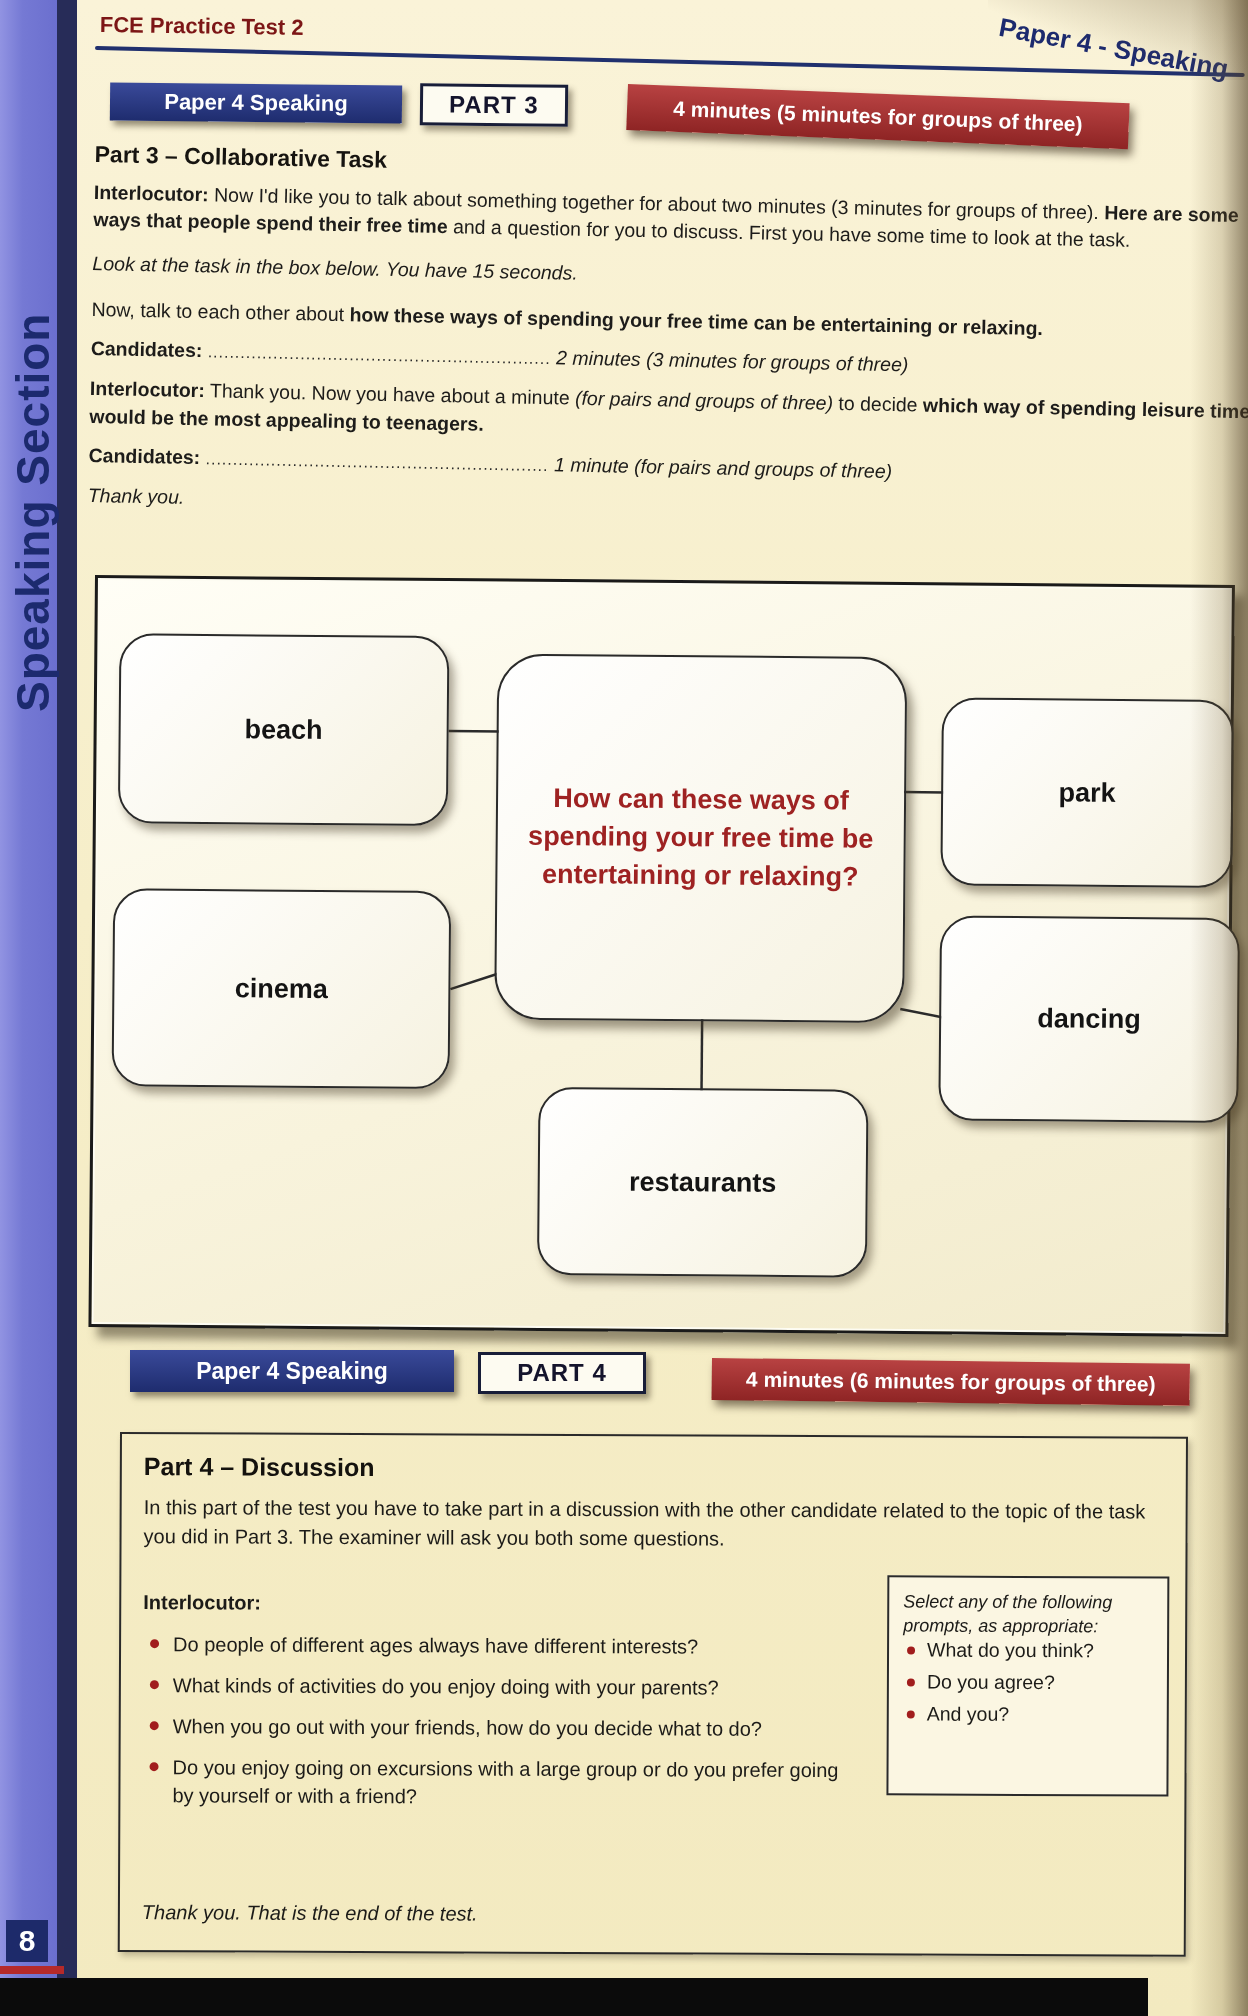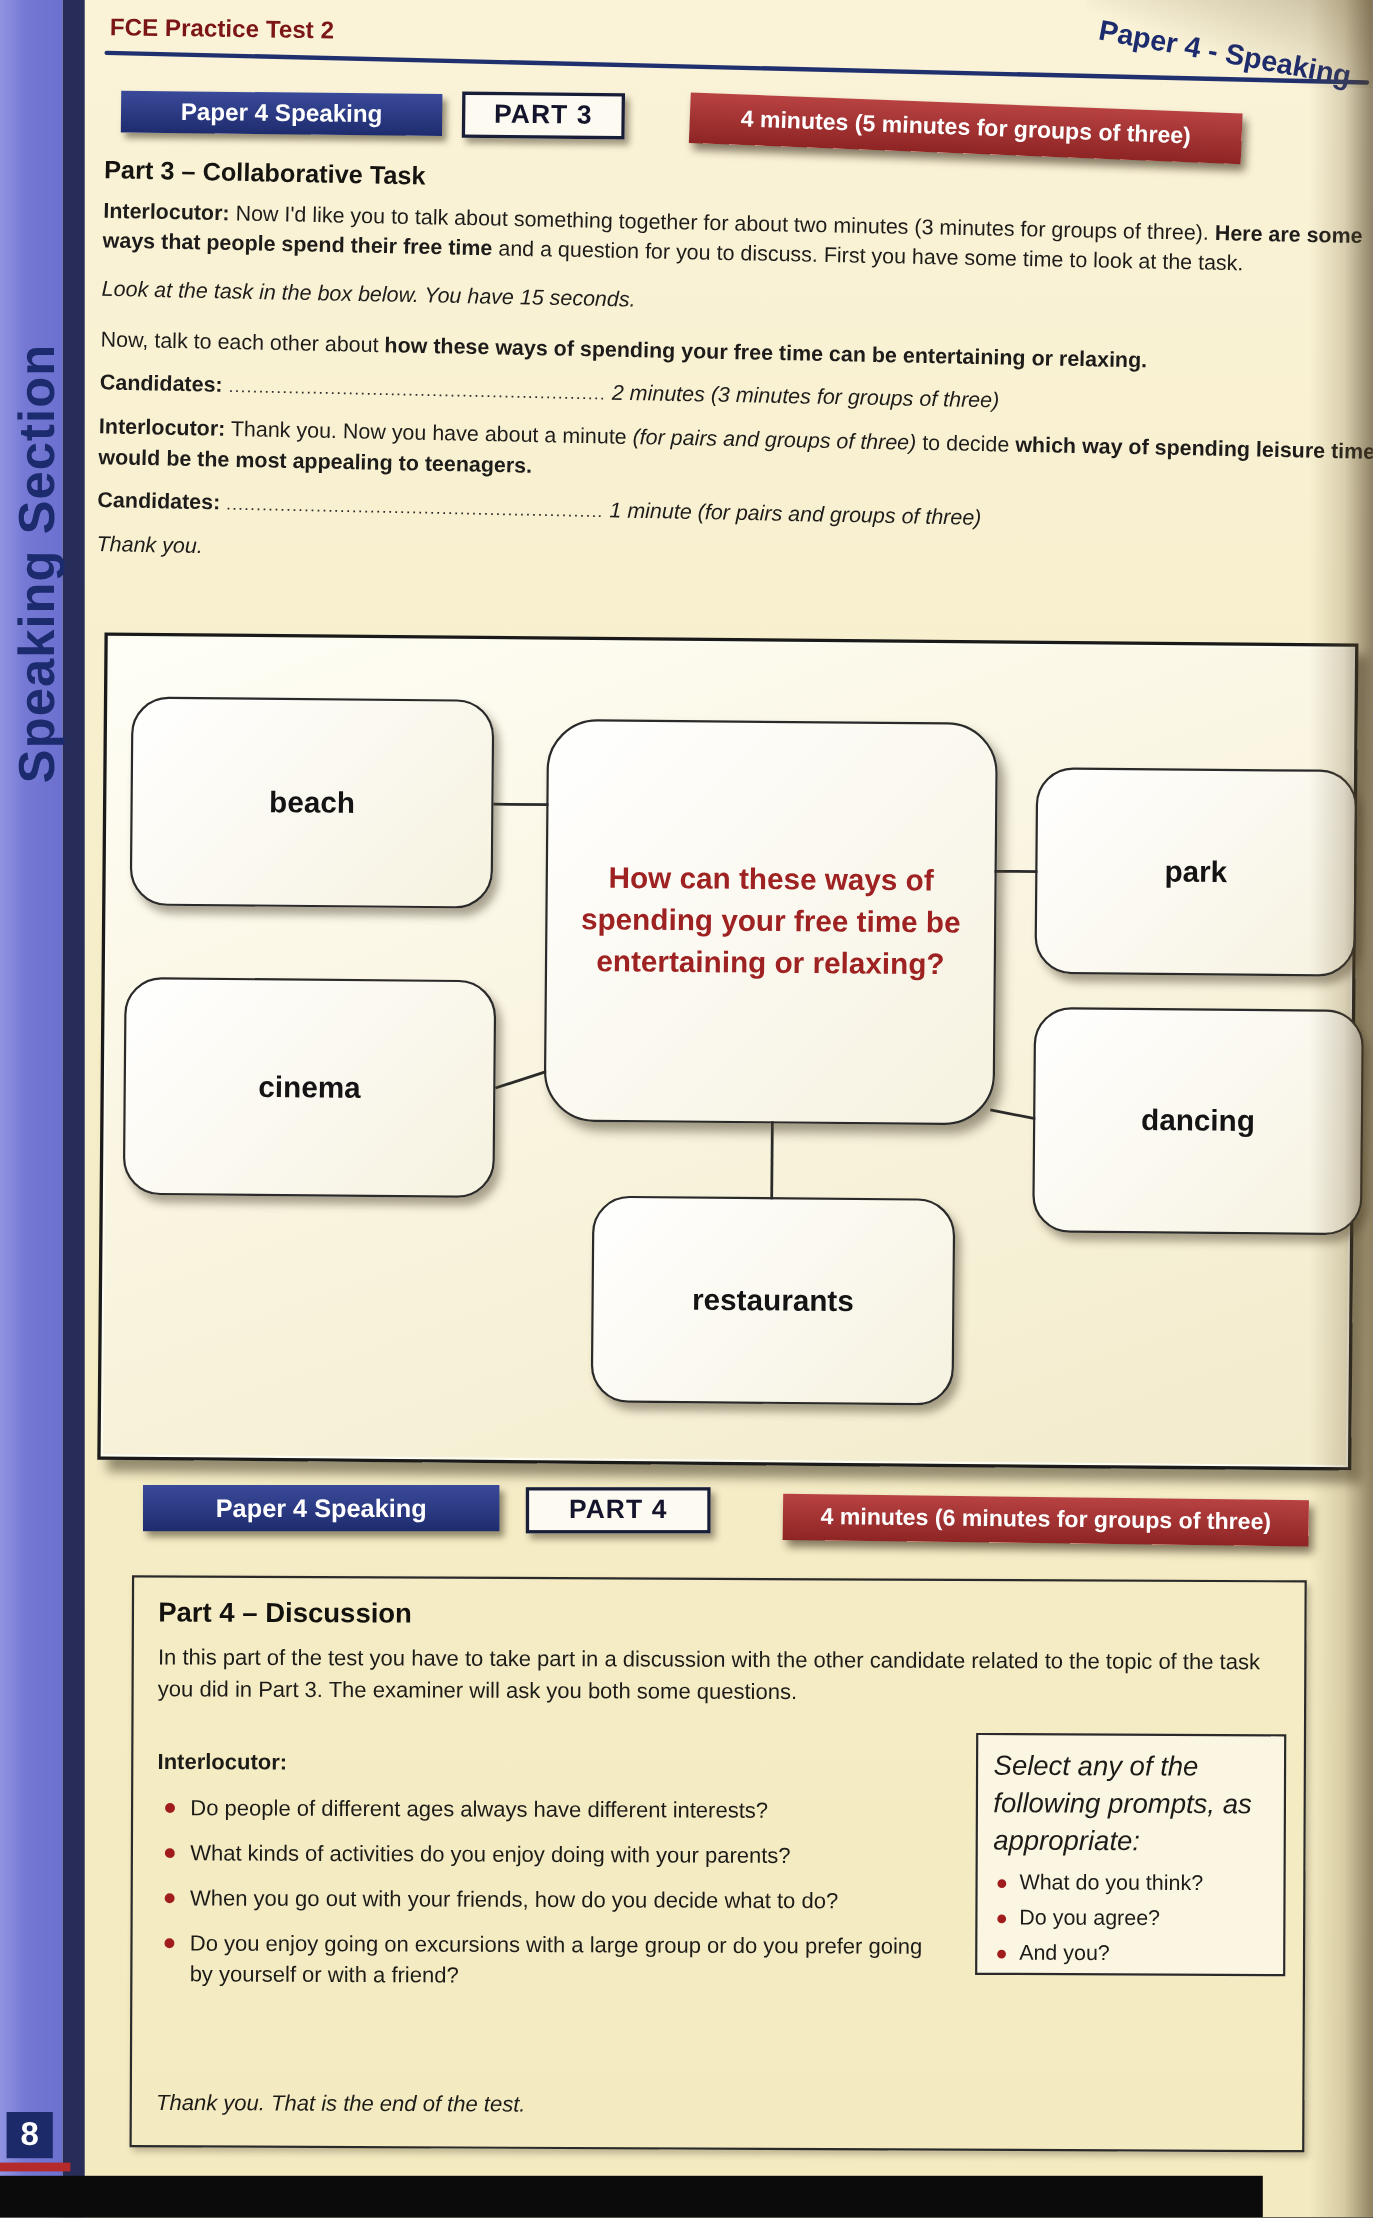--- a/index.html
+++ b/index.html
@@ -121,21 +121,21 @@
   .q-list { list-style:none; margin-top:16px; width:700px; }
   .q-list li { position:relative; padding-left:30px; margin-bottom:13px; line-height:1.4; }
   .q-list li::before {
     content:""; position:absolute; left:7px; top:9px; width:9px; height:9px;
     border-radius:50%; background:#a11d1d;
   }
   .prompts-box {
     position:absolute; left:766px; top:138px; width:282px; height:220px;
     border:2px solid #2a2a2a; background:#fbf6e2; padding:12px 14px;
   }
-  .prompts-title { font-style:italic; font-size:25px; line-height:1.35; margin-bottom:10px; }
+  .prompts-title { font-style:italic; font-size:18px; line-height:1.35; }
   .prompt-list { list-style:none; }
   .prompt-list li { position:relative; padding-left:24px; margin-bottom:9px; font-size:19.5px; }
   .prompt-list li::before {
     content:""; position:absolute; left:4px; top:8px; width:8px; height:8px;
     border-radius:50%; background:#a11d1d;
   }
   .p4-closing { position:absolute; left:22px; bottom:26px; font-style:italic; font-size:20px; }
 
   
   .right-shade {

